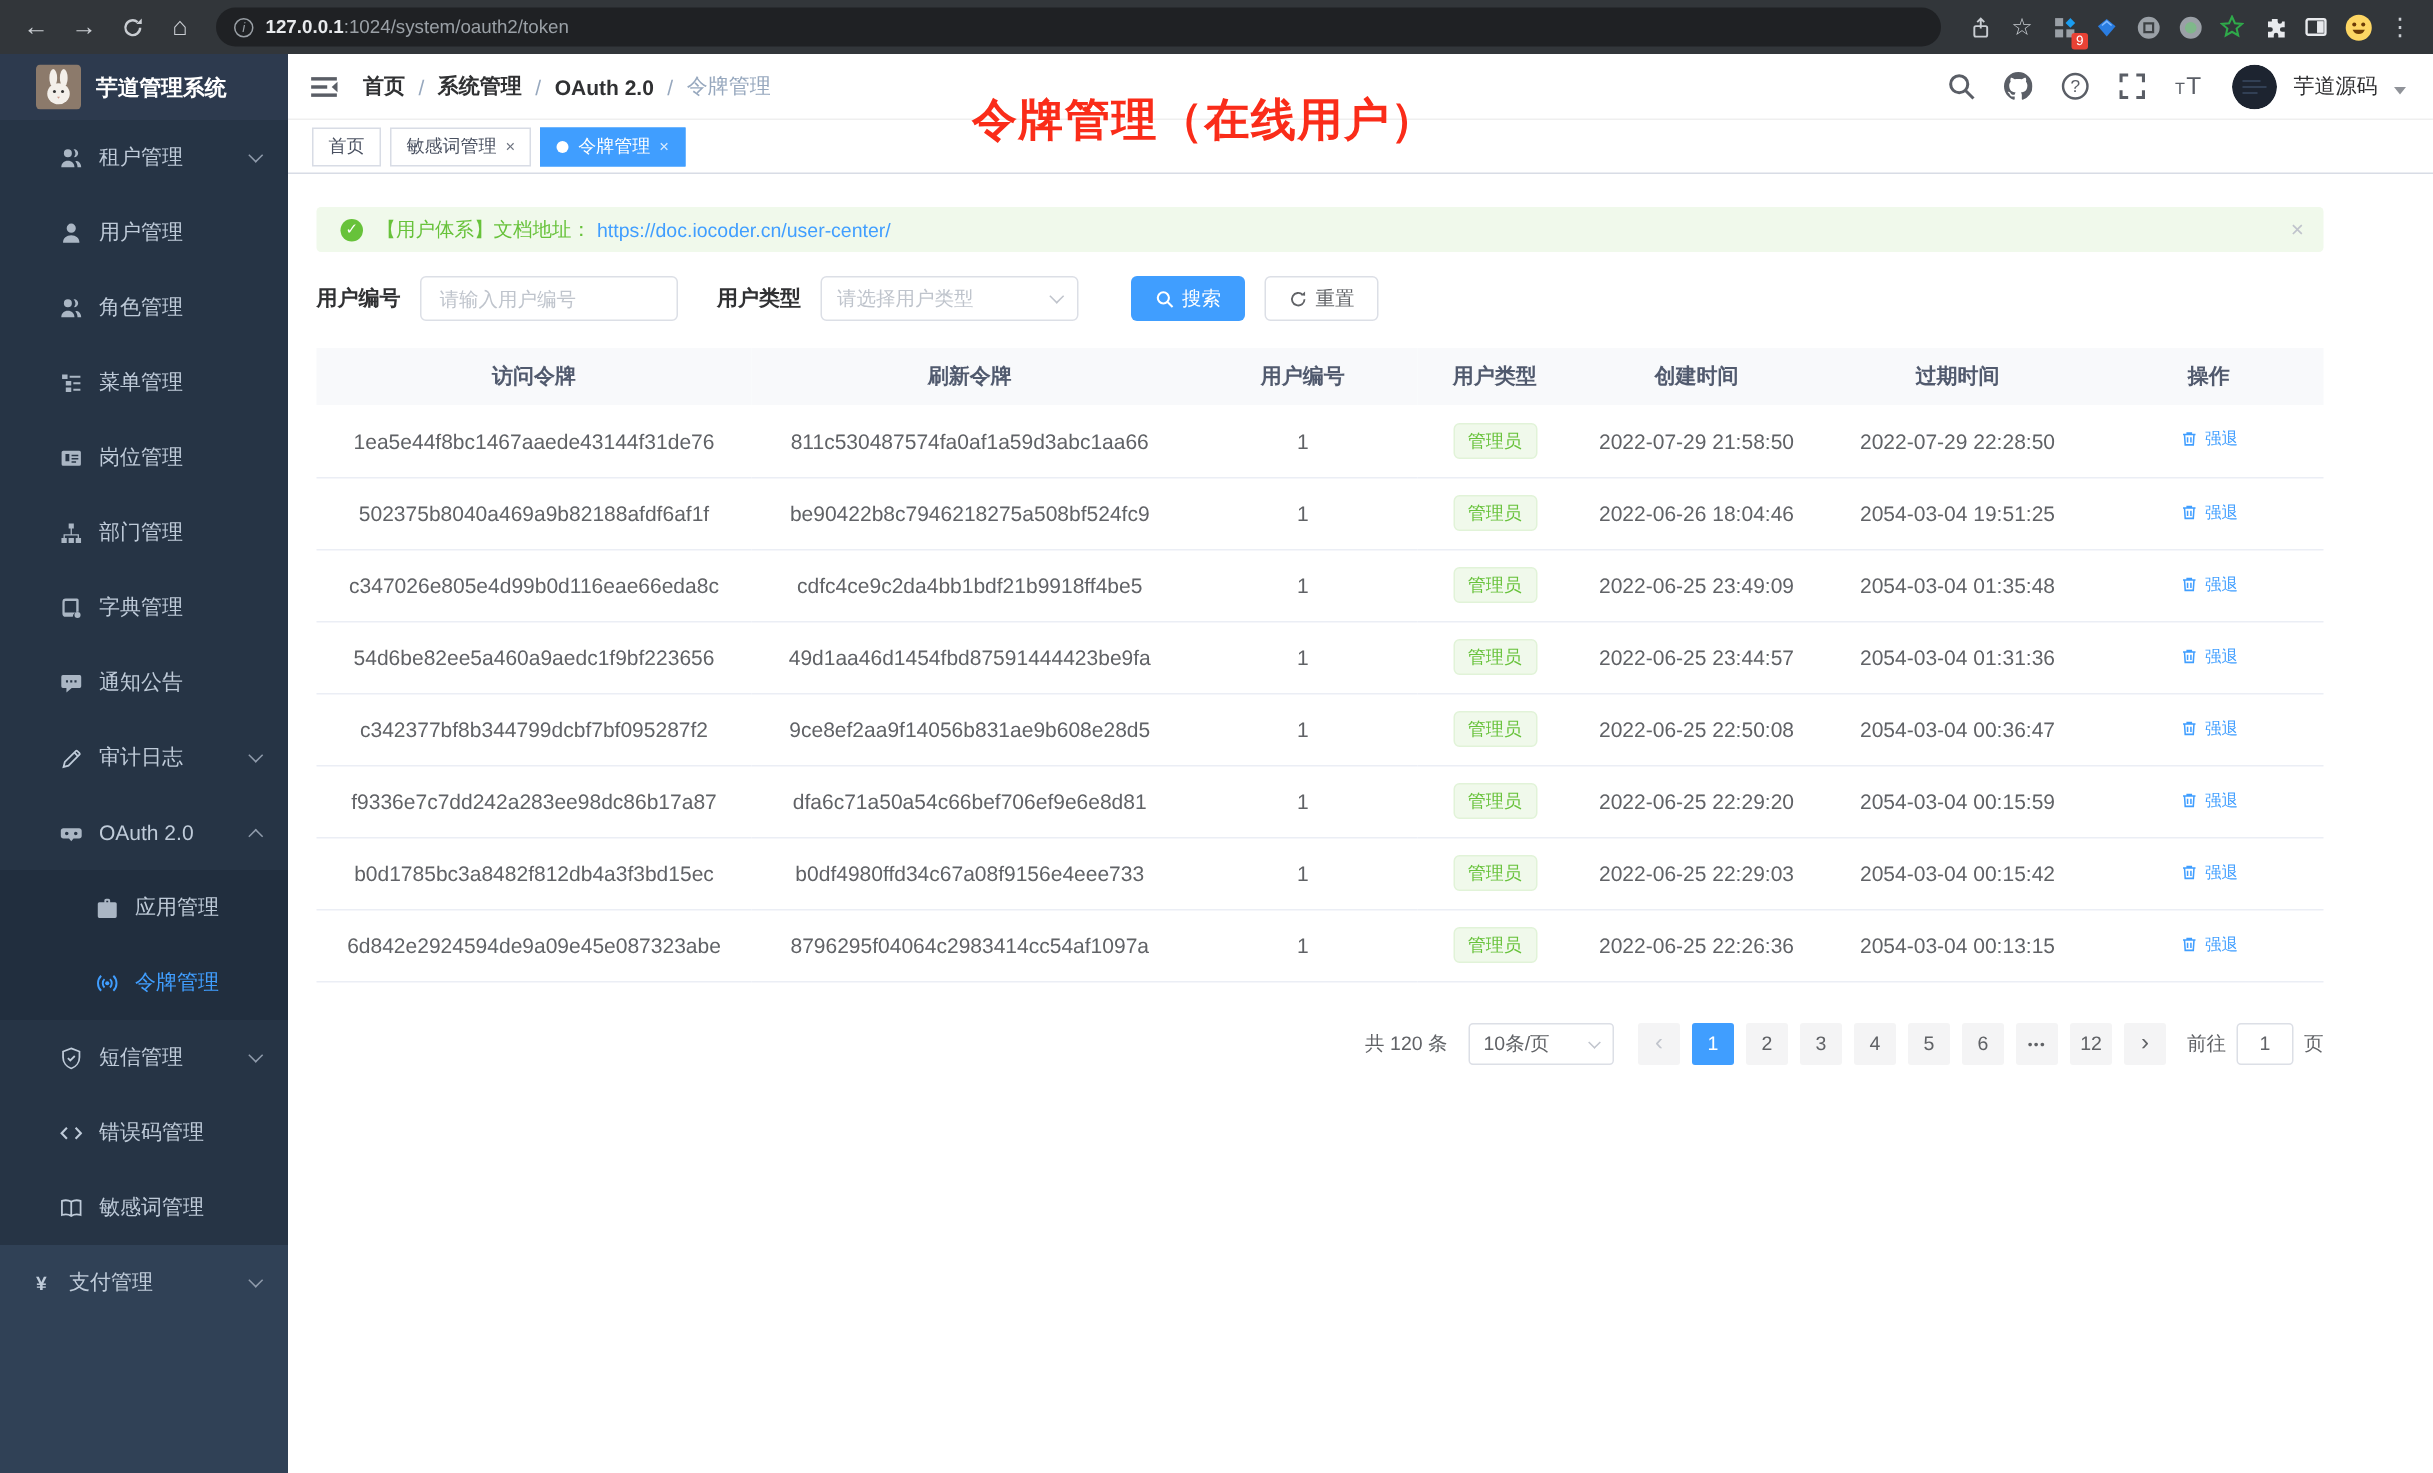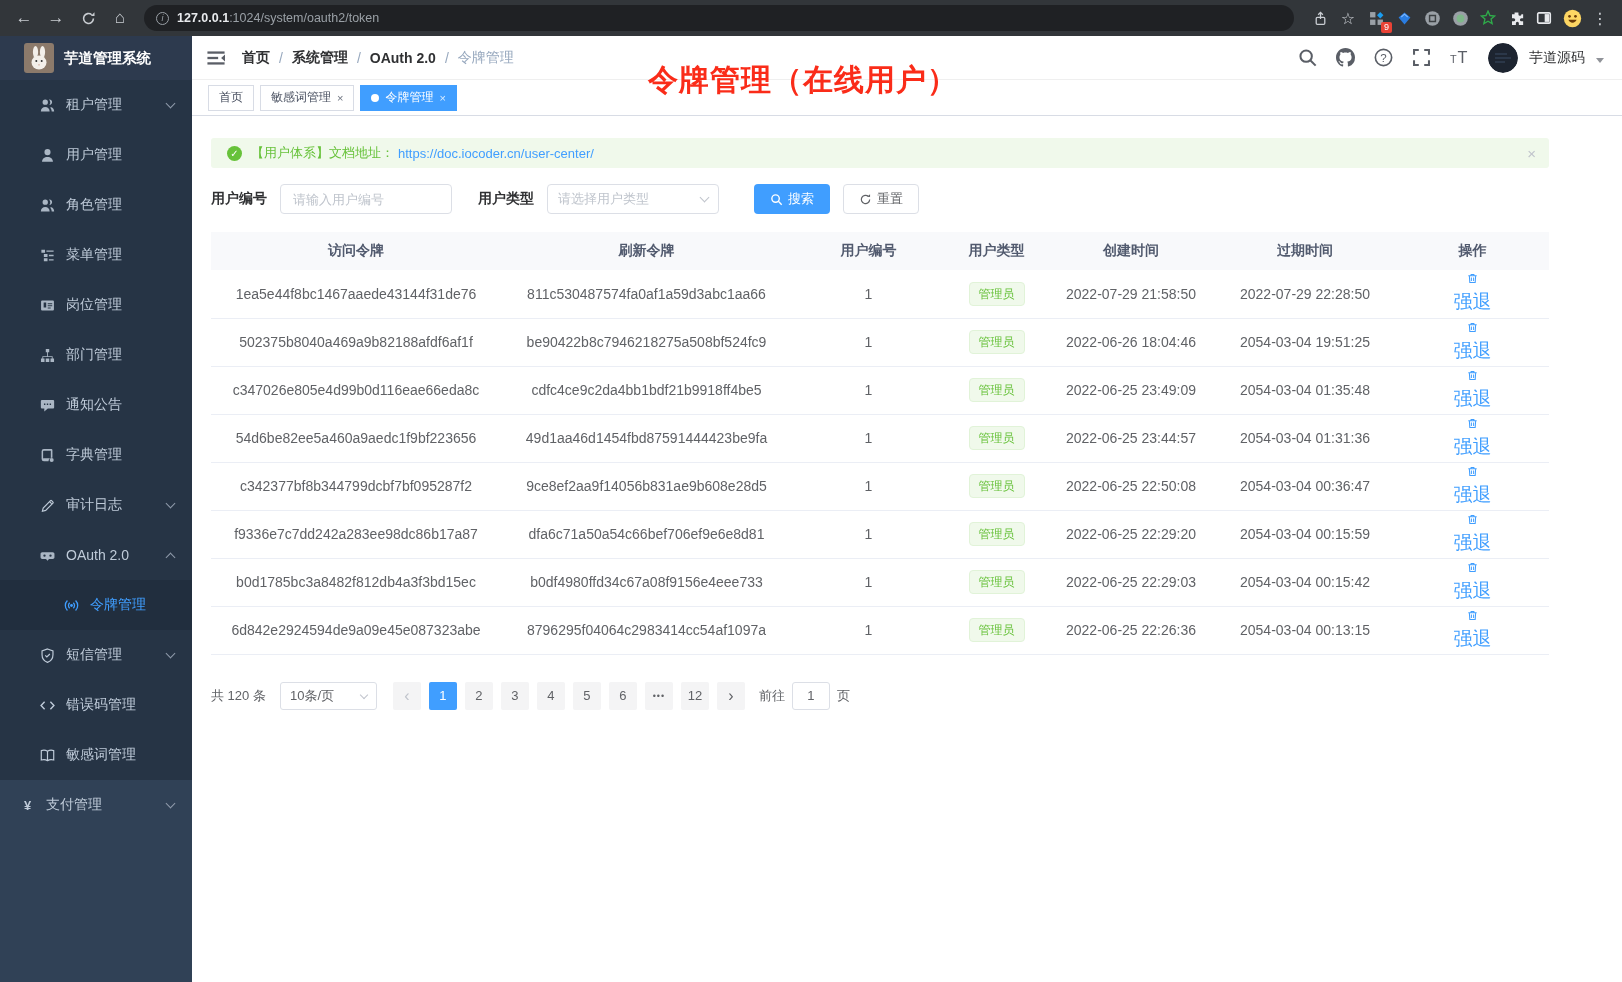--- a/index.html
+++ b/index.html
@@ -91,25 +91,25 @@
     padding:0 15px; cursor:pointer; border:1px solid transparent; font-family:inherit; }
   .btn svg { width:13px; height:13px; }
   .btn-primary { background:#409eff; color:#fff; margin-left:35px; }
   .btn-plain { background:#fff; color:#606266; border-color:#dcdfe6; margin-left:13px; }
 
   table.grid { margin-top:18px; width:1338px; border-collapse:collapse; font-size:14px; color:#606266; }
   .grid th { background:#f8f9fb; color:#515a6e; font-weight:600; height:38px; text-align:center; font-size:14px; }
   .grid td { height:48px; text-align:center; border-bottom:1px solid #ebeef5; }
   .tag-success { display:inline-block; background:#f0f9eb; border:1px solid #e1f3d8; color:#67c23a;
     font-size:12px; padding:0 9px; height:24px; line-height:22px; border-radius:4px; }
-  .act-link { color:#409eff; font-size:19px; display:inline-flex; align-items:center; gap:4px;
-    text-decoration:none; cursor:pointer;flex-direction:column; }
+  .act-link { color:#409eff; font-size:11px; display:inline-flex; align-items:center; gap:4px;
+    text-decoration:none; cursor:pointer; }
   .act-link svg { width:13px; height:13px; }
 
-  .pager { width:1338px; margin-top:27px; display:flex; align-items:center;
+  .pager { width:1338px; margin-top:27px; display:flex; justify-content:flex-end; align-items:center;
     font-size:13px; color:#606266; }
   .ptotal { margin-right:14px; }
   .psize { width:97px; height:28px; border:1px solid #dcdfe6; border-radius:3px; display:flex;
     align-items:center; justify-content:space-between; padding:0 9px; cursor:pointer; color:#606266; }
   .psize .chev2 { width:6px; height:6px; border-right:1.3px solid #c0c4cc; border-bottom:1.3px solid #c0c4cc;
     transform:rotate(45deg); margin-top:-2px; }
   .pbtns { display:flex; align-items:center; margin-left:12px; }
   .pbtn { min-width:28px; height:28px; background:#f4f4f5; border-radius:2px; display:flex; align-items:center;
     justify-content:center; margin:0 4px; font-size:13px; color:#606266; cursor:pointer; padding:0 4px; }
   .pbtn.active { background:#409eff; color:#fff; }
@@ -244,44 +244,50 @@
           <span>岗位管理</span>
         </div>
         <div class="menu-item level2">
           <svg class="micon" viewBox="0 0 14 14">
             <path d="M5.4 1h3.2v3H5.4zM6.6 4h.8v4.4h-.8zM2.2 7.6h9.6v.8H2.2zM2.2 7.6h.8v2.3h-.8zM11 7.6h.8v2.3H11zM.9 9.9h3.3V13H.9zM5.35 9.9h3.3V13h-3.3zM9.8 9.9h3.3V13H9.8z"></path>
           </svg>
           <span>部门管理</span>
         </div>
         <div class="menu-item level2">
           <svg class="micon" viewBox="0 0 14 14">
-            <path fill-rule="evenodd" d="M1.8 1.9h10.4a1 1 0 0 1 1 1v6a1 1 0 0 1-1 1H7.3L4 12.7V9.9H1.8a1 1 0 0 1-1-1v-6a1 1 0 0 1 1-1zM3.7 5.2h1.3v1.3H3.7zM6.35 5.2h1.3v1.3h-1.3zM9 5.2h1.3v1.3H9z"></path>
-          </svg>
-          <span>通知公告</span>
-        </div>
-        <div class="menu-item level2">
-          <svg class="micon" viewBox="0 0 14 14">
             <path fill-rule="evenodd" d="M3.6 1h7a1 1 0 0 1 1 1v7.2a3.1 3.1 0 0 0-3.65 3.1H3.6a2.1 2.1 0 0 1-2.1-2.1V3.1A2.1 2.1 0 0 1 3.6 1zm-.1 1.5a.6.6 0 0 0-.6.6v6.6c.2-.06.45-.1.7-.1h6.5V2.5z"></path>
             <circle cx="10.9" cy="11.2" r="1.9"></circle>
           </svg>
           <span>字典管理</span>
         </div>
         <div class="menu-item level2">
           <svg class="micon" viewBox="0 0 14 14">
+            <path fill-rule="evenodd" d="M1.8 1.9h10.4a1 1 0 0 1 1 1v6a1 1 0 0 1-1 1H7.3L4 12.7V9.9H1.8a1 1 0 0 1-1-1v-6a1 1 0 0 1 1-1zM3.7 5.2h1.3v1.3H3.7zM6.35 5.2h1.3v1.3h-1.3zM9 5.2h1.3v1.3H9z"></path>
+          </svg>
+          <span>通知公告</span>
+        </div>
+        <div class="menu-item level2">
+          <svg class="micon" viewBox="0 0 14 14">
             <path d="M2.2 12.4l.8-3.1 6.8-6.8a.7.7 0 0 1 1 0l1.3 1.3a.7.7 0 0 1 0 1l-6.8 6.8zM8.9 3.4l1.9 1.9" fill="none" stroke="currentColor" stroke-width="1.1"></path>
           </svg>
           <span>审计日志</span>
           <span class="chev down"></span>
         </div>
         <div class="menu-item level2">
           <svg class="micon" viewBox="0 0 14 14">
             <path fill-rule="evenodd" d="M2.1 3.9h9.8c.9 0 1.6.7 1.6 1.6v3.2c0 .9-.7 1.6-1.6 1.6H8.4L7 11.9 5.6 10.3H2.1c-.9 0-1.6-.7-1.6-1.6V5.5c0-.9.7-1.6 1.6-1.6zm2.1 2.1a1.1 1.1 0 1 0 0 2.2 1.1 1.1 0 0 0 0-2.2zm5.6 0a1.1 1.1 0 1 0 0 2.2 1.1 1.1 0 0 0 0-2.2z"></path>
           </svg>
           <span>OAuth 2.0</span>
           <span class="chev up"></span>
+        </div>
+        <div class="menu-item level3">
+          <svg class="micon" viewBox="0 0 14 14">
+            <path fill-rule="evenodd" d="M5.2 3.2v-1c0-.6.5-1.1 1.1-1.1h1.4c.6 0 1.1.5 1.1 1.1v1h3.1a1 1 0 0 1 1 1V12a1 1 0 0 1-1 1H2.1a1 1 0 0 1-1-1V4.2a1 1 0 0 1 1-1zm1.2 0h1.2v-.9H6.4z"></path>
+          </svg>
+          <span>应用管理</span>
         </div>
         <div class="menu-item level3 active">
           <svg class="micon" viewBox="0 0 14 14">
             <path d="M3.2 2.3a6.6 6.6 0 0 0 0 9.4M10.8 2.3a6.6 6.6 0 0 1 0 9.4M5.3 4.4a3.6 3.6 0 0 0 0 5.2M8.7 4.4a3.6 3.6 0 0 1 0 5.2" fill="none" stroke="currentColor" stroke-width="1.2"></path>
             <circle cx="7" cy="7" r="1.3"></circle>
           </svg>
           <span>令牌管理</span>
         </div>
         <div class="menu-item level2">
           <svg class="micon" viewBox="0 0 14 14">

